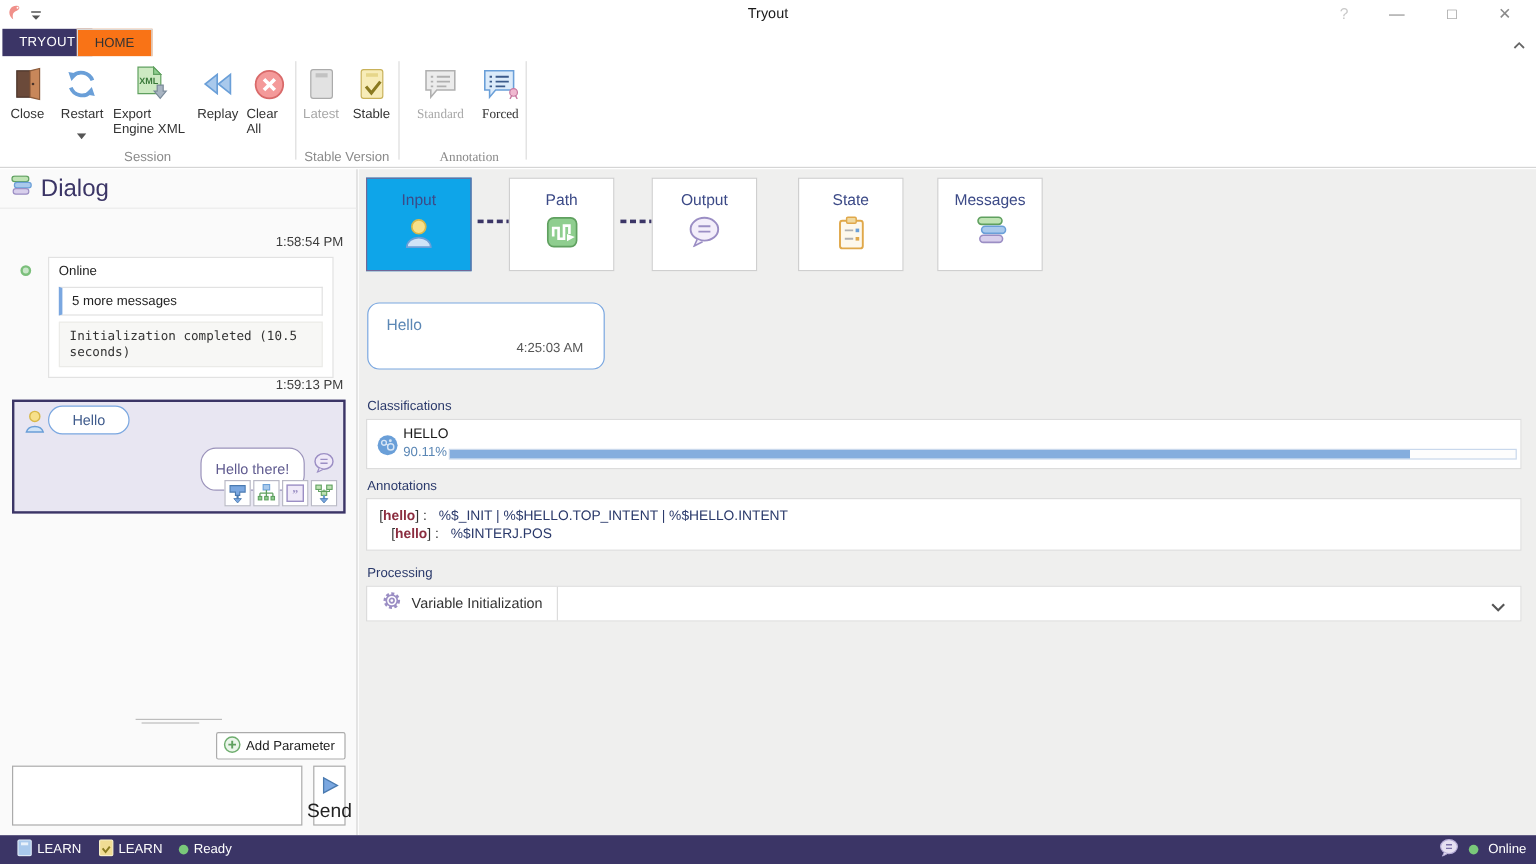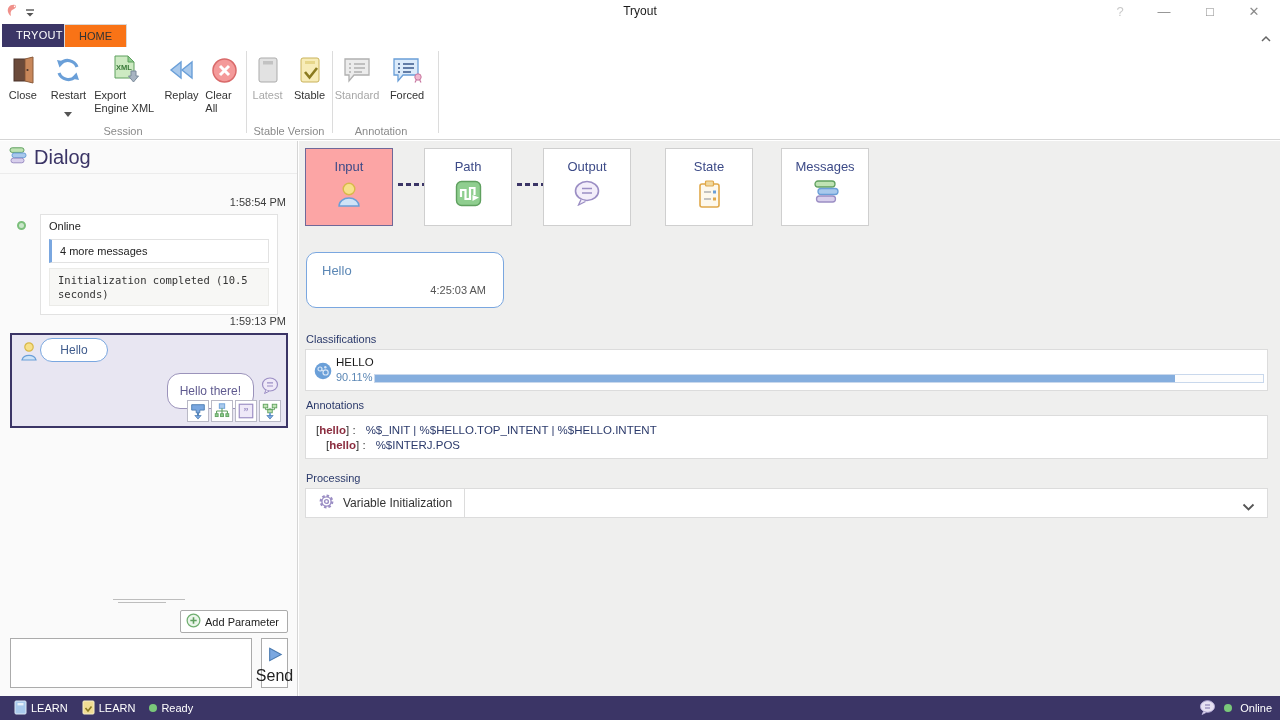--- a/index.html
+++ b/index.html
@@ -59,21 +59,21 @@
   .splitter { position:absolute; left:0; top:458px; width:100%; height:8px; display:flex; flex-direction:column; align-items:center; gap:2px; }
   .splitter div { height:1px; background:#bdbdbd; }
   .split1 { width:72px; } .split2 { width:48px; margin-left:-14px; }
   .addparam-btn { position:absolute; right:9px; top:469px; height:23px; background:#fff; border:1px solid #ababab; display:flex; align-items:center; gap:4px; padding:0 8px 0 5px; font-size:11px; color:#222; border-radius:2px; }
   .chat-input { position:absolute; left:10px; top:497px; width:242px; height:50px; background:#fff; border:1px solid #ababab; resize:none; font-family:"Liberation Sans",sans-serif; font-size:12px; }
   .send-btn { position:absolute; left:261px; top:497px; width:27px; height:50px; background:#fff; border:1px solid #ababab; display:flex; flex-direction:column; align-items:center; justify-content:space-between; padding:7px 0 3px 0; }
   .send-lbl { font-size:16px; color:#222; }
 
   
   .card { position:absolute; top:7px; width:88px; height:78px; background:#fff; border:1px solid #cfcfcf; display:flex; flex-direction:column; align-items:center; padding-top:10px; gap:6px; }
-  .card.selected { background:#fca5a5; border-color:#6f6898; }
+  .card.selected { background:#0ea5e9; border-color:#6f6898; }
   .card-lbl { font-size:13px; color:#3c4a87; }
   .dashes { position:absolute; top:42px; display:flex; gap:3px; }
   .dashes span { width:5px; height:3px; background:#3b3566; }
 
   
   .hello-card { position:absolute; left:7px; top:111px; width:198px; height:56px; background:#fff; border:1px solid #7aa7e0; border-radius:10px; }
   .hello-card .txt { position:absolute; left:15px; top:10px; font-size:13px; color:#5b87b5; }
   .hello-card .tm { position:absolute; right:17px; bottom:11px; font-size:11px; color:#555; }
 
   .sec-lbl { position:absolute; left:7px; font-size:11px; color:#2b3a6b; }
@@ -229,21 +229,21 @@
                 <path d="M7 16 l4.5 5.5 L19 12" stroke="#8a7a20" stroke-width="2.6" fill="none"></path>
               </svg>
           </span>
           <span class="rlbl">Stable</span>
         </div>
       </div>
       <div class="glabel">Stable Version</div>
     </div>
     <div class="gsep" style="left:332px"></div>
 
-    <div class="rgroup" style="left:330px; width:102px;">
+    <div class="rgroup" style="left:340px; width:102px;font-family:Liberation Serif, serif;">
       <div class="rbtns">
         <div class="rbtn disabled" style="width:50px">
           <span class="ric">
             <svg width="28" height="26" viewBox="0 0 28 26">
                 <path d="M2 2 h24 v16 h-15 l-5 6 v-6 h-4 z" fill="#ececec" stroke="#b0b0b0" stroke-width="1.3"></path>
                 <path d="M6 7 h2 M11 7 h11 M6 11 h2 M11 11 h11 M6 15 h2 M11 15 h8" stroke="#b0b0b0" stroke-width="1.6"></path>
               </svg>
           </span>
           <span class="rlbl">Standard</span>
         </div>
@@ -274,21 +274,21 @@
           </svg>
       </span>
       <span class="dlg-title">Dialog</span>
     </div>
 
     <div class="ts ts1">1:58:54 PM</div>
 
     <div class="online-dot"></div>
     <div class="online-box">
       <div class="online-lbl">Online</div>
-      <div class="more-box">4 more messages</div>
+      <div class="more-box">5 more messages</div>
       <div class="log-box">Initialization completed (10.5 seconds)</div>
     </div>
 
     <div class="ts ts2">1:59:13 PM</div>
 
     <div class="sel-msg">
       <span class="avatar">
         <svg width="18" height="20" viewBox="0 0 18 20">
             <circle cx="9" cy="6" r="4.2" fill="#f7e08a" stroke="#d8b84a" stroke-width="1.2"></circle>
             <path d="M2 19 a7.2 6 0 0 1 14 0 z" fill="#cfe3f7" stroke="#6a9fd8" stroke-width="1.2"></path>

